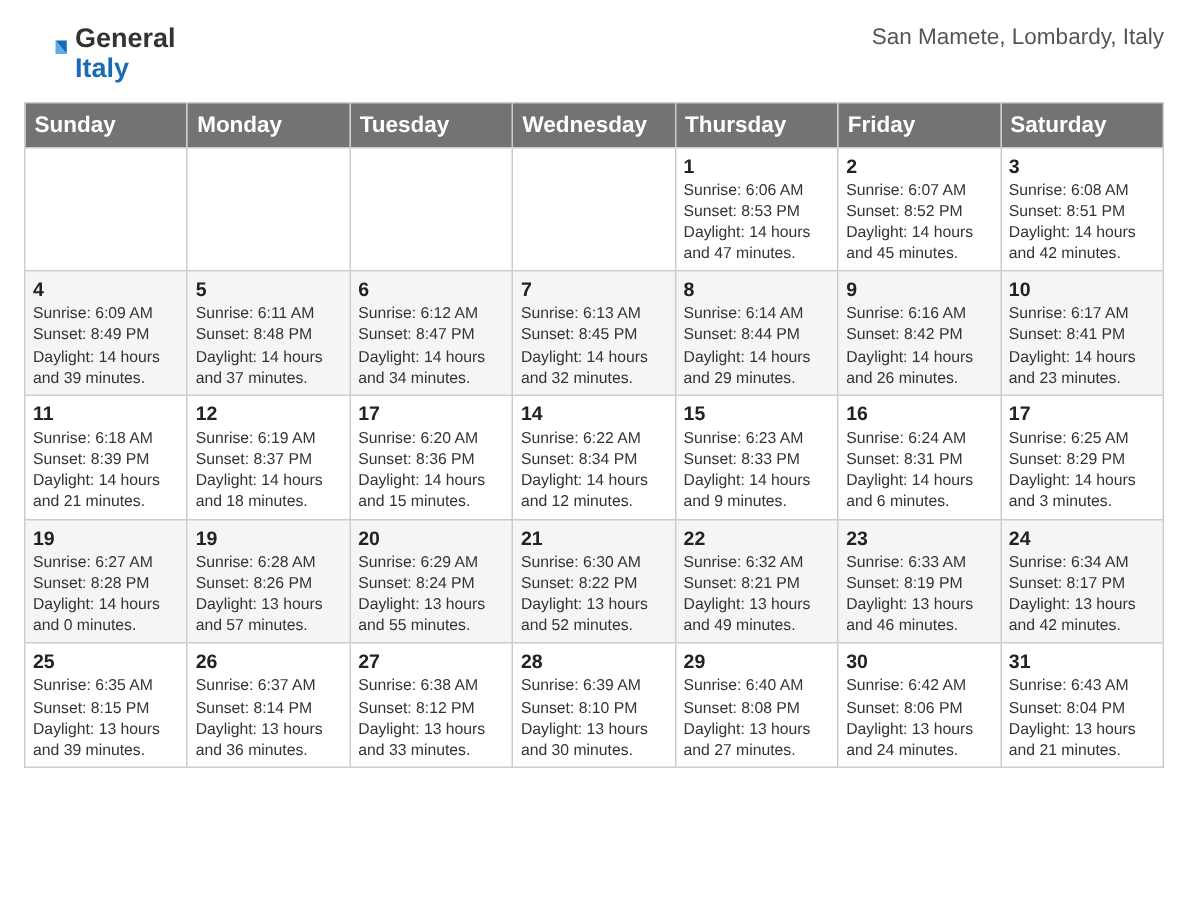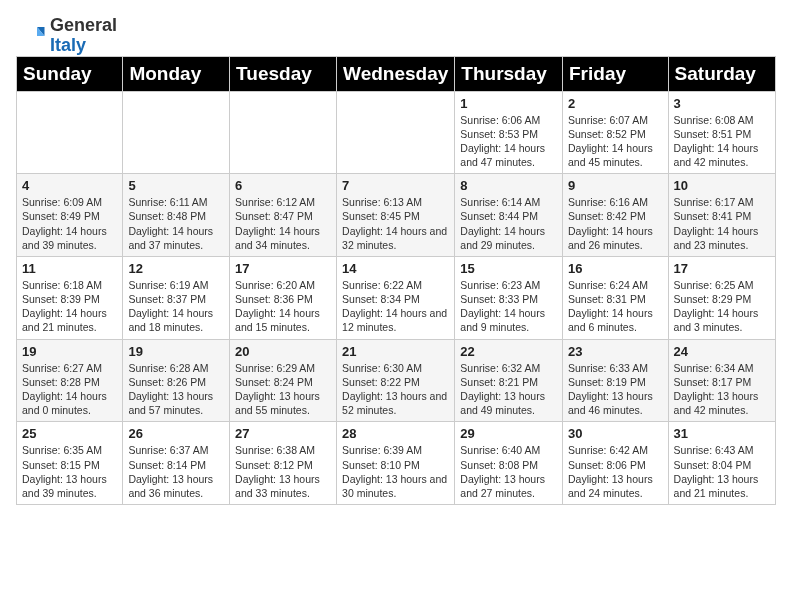--- a/index.html
+++ b/index.html
@@ -7,20 +7,21 @@
       font-family: Arial, sans-serif;
       background: #fff;
       width: 792px;
       min-height: 612px;
       padding: 16px;
     }
     .header-area {
       display: flex;
       justify-content: space-between;
       align-items: flex-start;
+      margin-bottom: 12px;
     }
     .logo {
       display: flex;
       align-items: center;
       gap: 4px;
     }
     .logo-text {
       font-size: 18px;
       font-weight: bold;
       line-height: 1.1;
@@ -41,25 +42,25 @@
     .subtitle {
       font-size: 15px;
       color: #555;
     }
     .calendar-table {
       width: 100%;
       border-collapse: collapse;
       font-size: 11px;
     }
     .calendar-table th {
-      background-color: #000000;
+      background-color: #737373;
       color: #fff;
       text-align: left;
       padding: 6px 6px;
-      font-size: 19px;
+      font-size: 15px;
       font-weight: bold;
       border: 1px solid #ccc;
     }
     .calendar-table td {
       border: 1px solid #ccc;
       vertical-align: top;
       padding: 4px 5px;
       width: calc(100% / 7);
       min-height: 80px;
       height: 80px;
@@ -91,20 +92,21 @@
     <svg class="logo-icon" viewBox="0 0 40 40">
       <polygon points="28,8 38,8 38,20" fill="#1a6bb5"></polygon>
       <polygon points="28,8 38,20 28,20" fill="#5aabf0"></polygon>
     </svg>
     <div class="logo-text">
       <div class="logo-general">General</div>
       <div class="logo-blue">Italy</div>
     </div>
   </div>
   <div class="title-area">
+    <div class="subtitle">San Mamete, Lombardy, Italy</div>
   </div>
 </div>
 
 <table class="calendar-table">
   <thead>
     <tr>
     <th>Sunday</th>
         <th>Monday</th>
         <th>Tuesday</th>
         <th>Wednesday</th>

